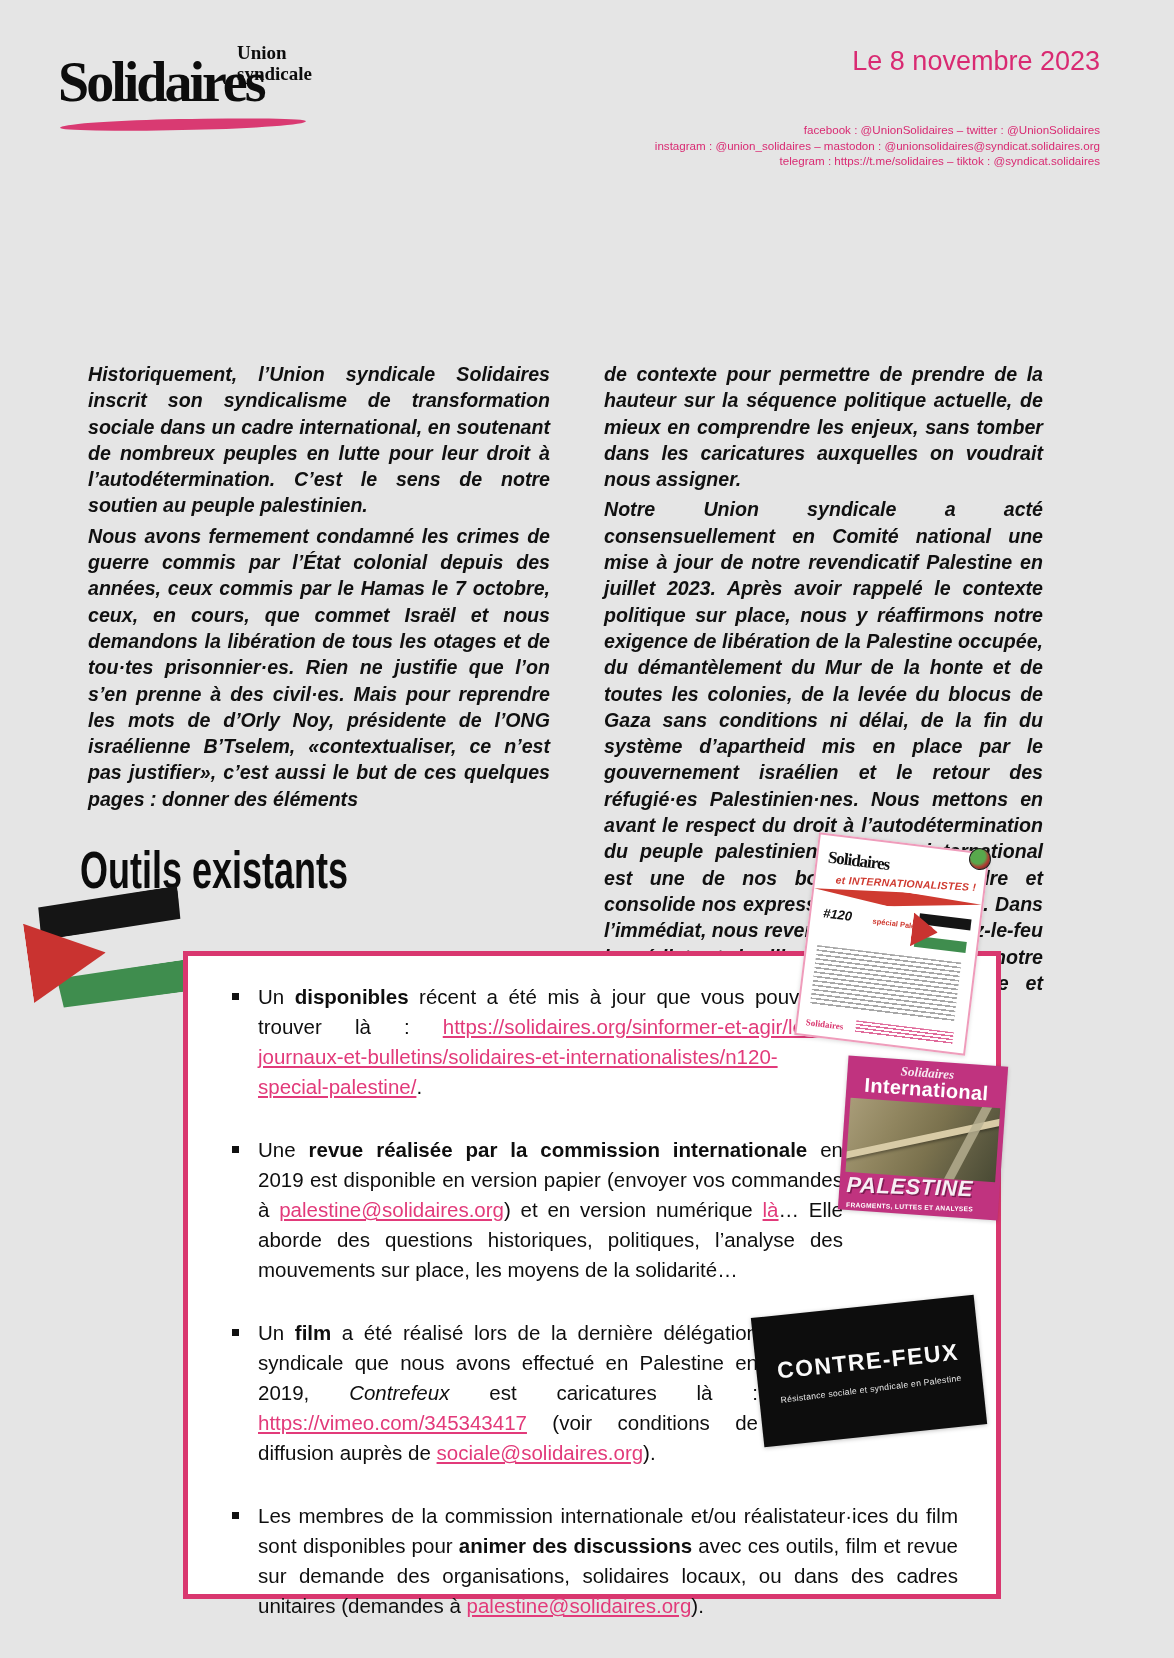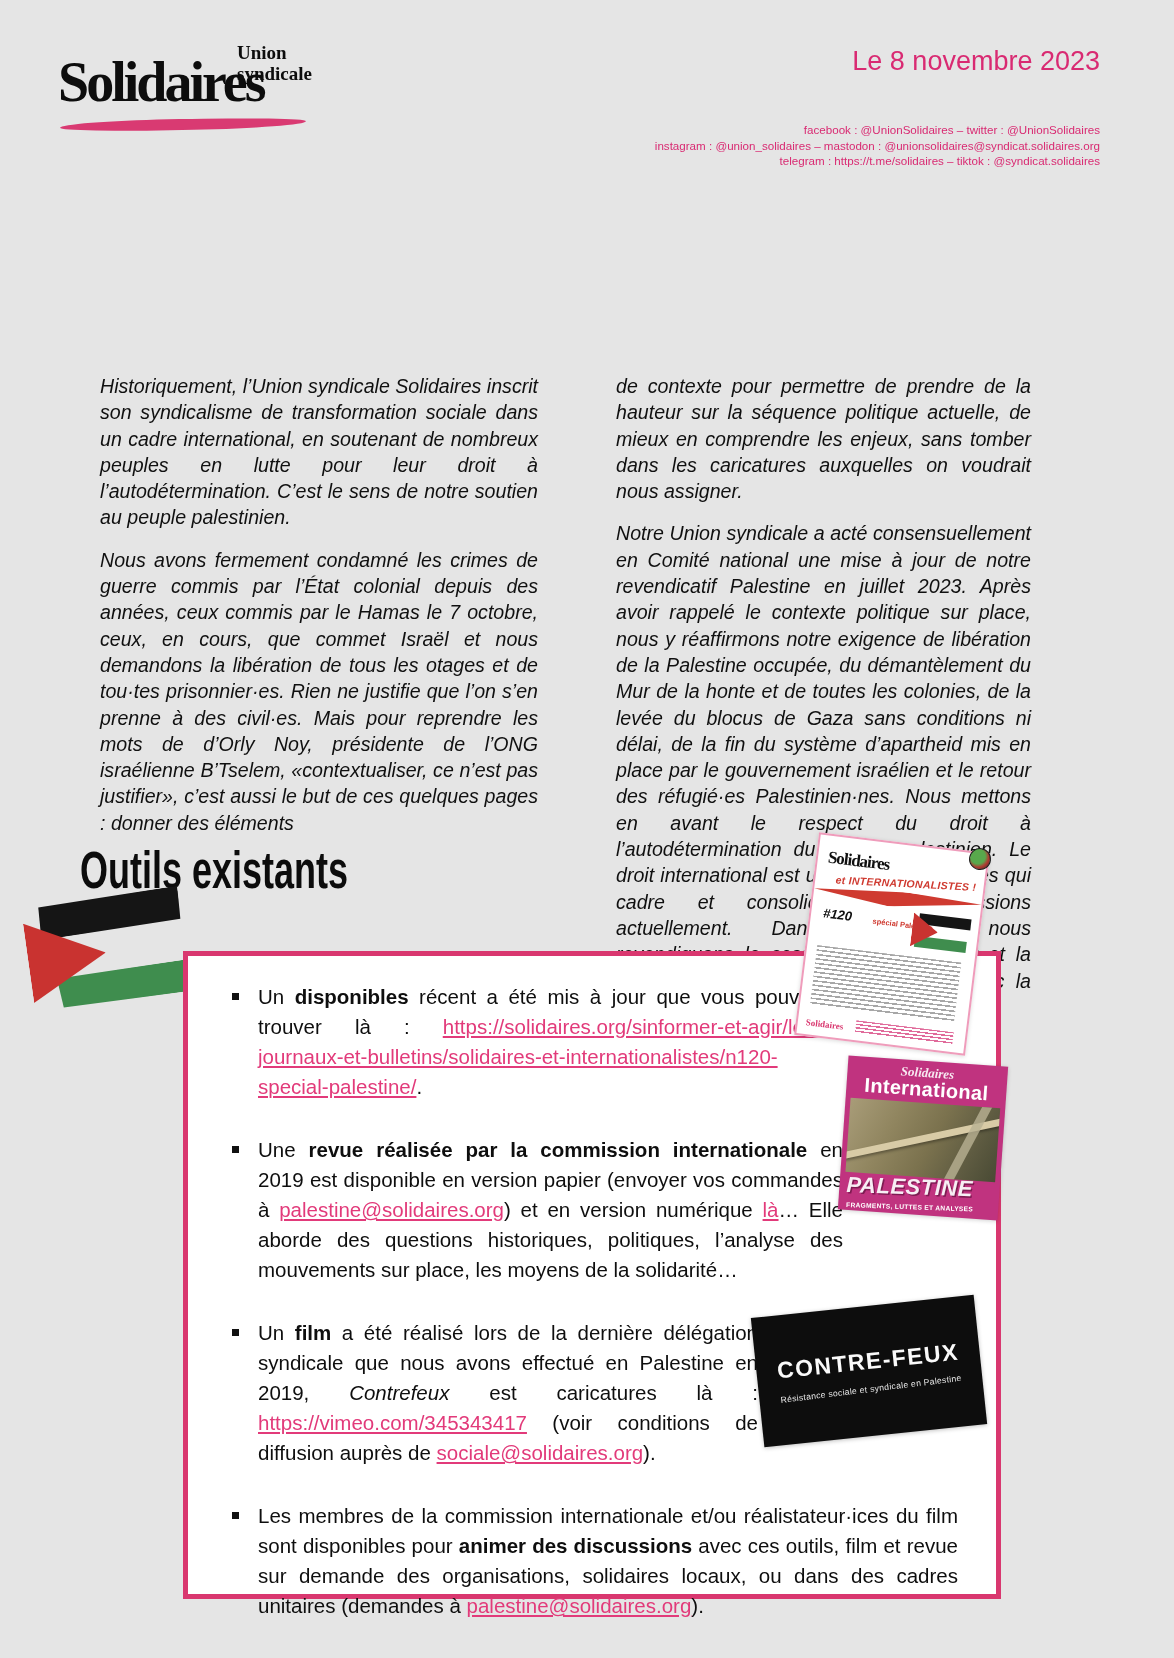--- a/index.html
+++ b/index.html
@@ -20,21 +20,21 @@
 
   
   .main-title{position:absolute;left:0;top:162px;width:100%;text-align:center;color:#d93a72;
         font-weight:700;}
   .title-line{display:block;font-size:76px;letter-spacing:-1px;line-height:104px;
         transform:scale(0.8,1.38);}
 
   
   .col{position:absolute;top:357px;font-style:italic;font-size:19.6px;line-height:26.3px;
         text-align:justify;color:#101010;}
-  .col p{margin:16px;}
+  .col p{margin:4px;font-weight:bold;}
   .col-left{left:84px;width:470px;}
   .col-right{left:600px;width:447px;}
 
   
   .tools-heading{position:absolute;left:80px;top:840px;font-size:50px;font-weight:700;
         letter-spacing:0px;color:#0c0c0c;transform:scale(0.72,1.05);transform-origin:left top;}
 
   
   .flag{position:absolute;left:30px;top:896px;width:158px;height:116px;transform:rotate(-8deg);}
   .flag .black{position:absolute;left:14px;top:0;width:142px;height:35px;background:#151515;

